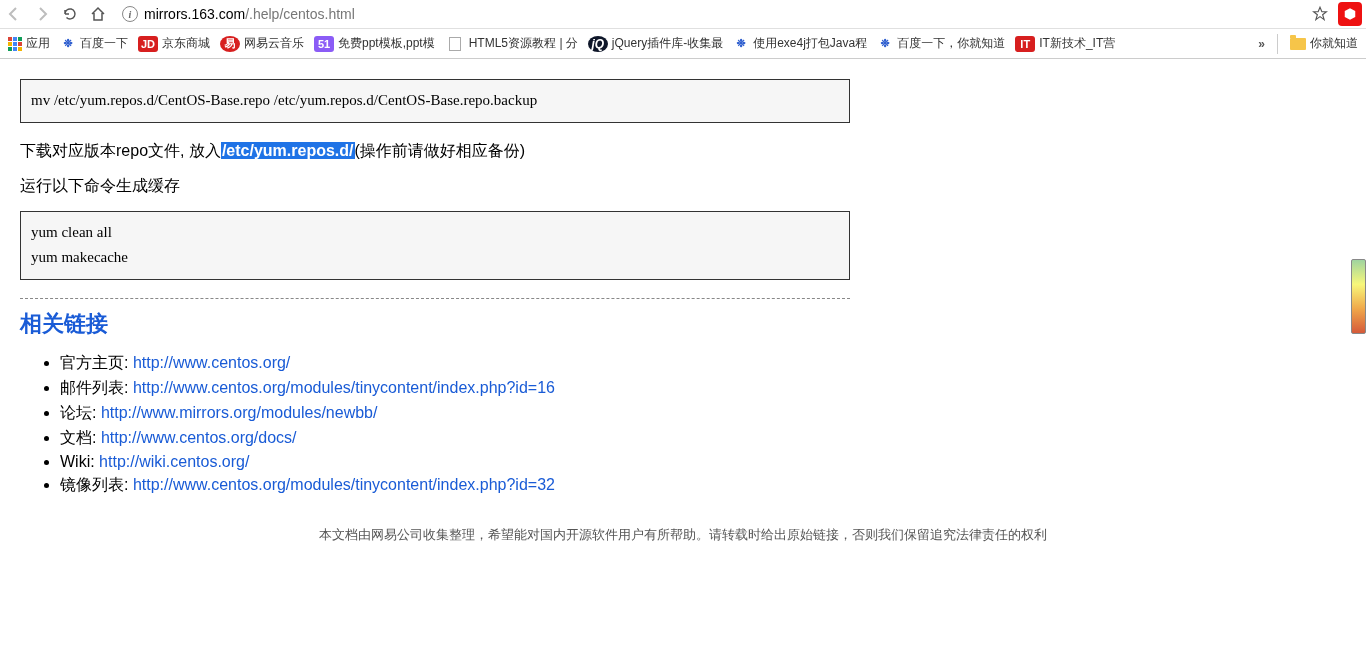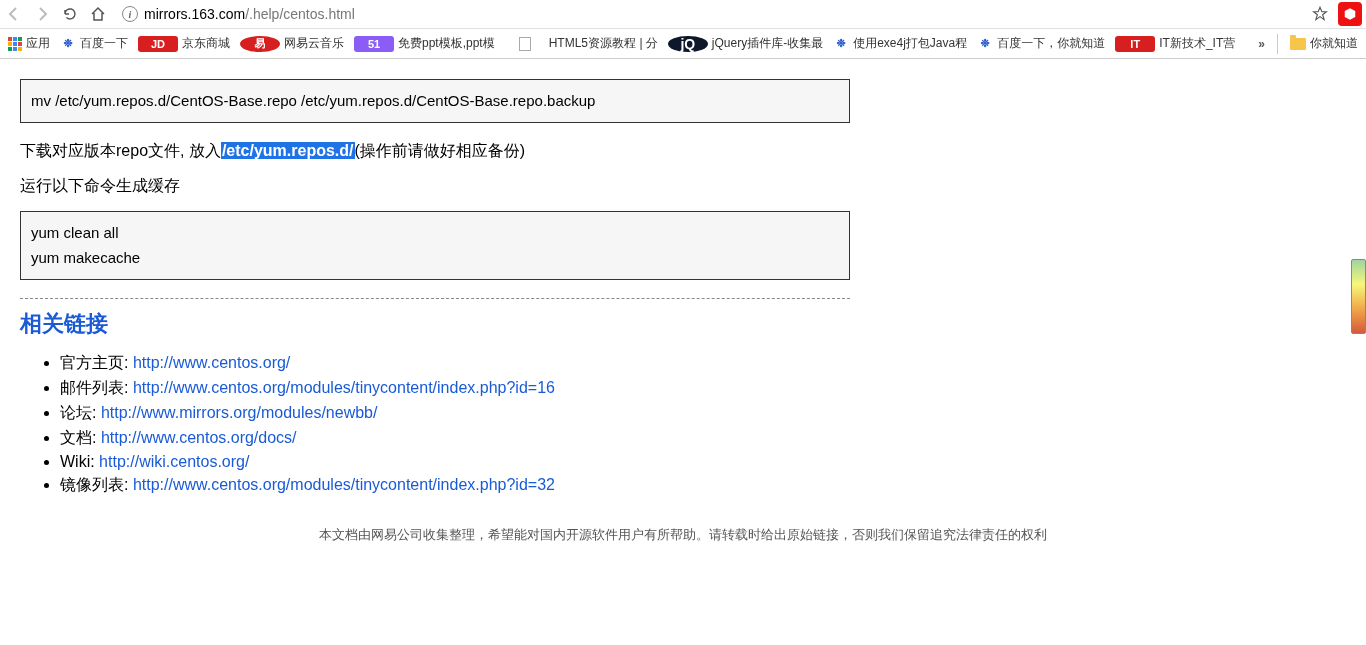--- a/index.html
+++ b/index.html
@@ -55,57 +55,57 @@
   .bookmarks-bar {
     height: 30px;
     display:flex;align-items:center;
     padding: 0 8px; gap:10px;
     border-bottom:1px solid #ccc;
     font-size:12px;color:#333;
     background:#fff;
     position:relative;
   }
   .bm-item{display:flex;align-items:center;gap:4px;white-space:nowrap;}
-  .bm-icon{width:40px;height:16px;display:flex;align-items:center;justify-content:center;font-size:11px;border-radius:3px;}
+  .bm-icon{width:20px;height:16px;display:flex;align-items:center;justify-content:center;font-size:11px;border-radius:3px;}
   .apps-icon{display:grid;grid-template-columns:repeat(3,4px);grid-template-rows:repeat(3,4px);gap:1px;}
   .apps-icon span{background:#db4437;width:4px;height:4px;}
   .apps-icon span:nth-child(2){background:#4285f4;}
   .apps-icon span:nth-child(3){background:#0f9d58;}
   .apps-icon span:nth-child(4){background:#f4b400;}
   .apps-icon span:nth-child(5){background:#4285f4;}
   .apps-icon span:nth-child(6){background:#db4437;}
   .apps-icon span:nth-child(7){background:#0f9d58;}
   .apps-icon span:nth-child(8){background:#4285f4;}
   .apps-icon span:nth-child(9){background:#f4b400;}
   .bm-right{position:absolute;right:8px;display:flex;align-items:center;gap:12px;}
   .folder-icon{width:16px;height:12px;background:#f6c549;border-radius:1px;position:relative;}
   .folder-icon:before{content:"";position:absolute;top:-3px;left:0;width:6px;height:3px;background:#f6c549;border-radius:1px 1px 0 0;}
   .more-icon{color:#555;font-weight:bold;}
   .page-icon{width:12px;height:14px;border:1px solid #aaa;background:#fff;}
   .baidu-p{width:16px;height:16px;color:#2f5fcf;font-weight:bold;display:flex;align-items:center;justify-content:center;}
   .jd-i{background:#d71f1f;color:#fff;font-weight:bold;}
   .wy-i{background:#d71f1f;color:#fff;border-radius:50%;font-weight:bold;}
   .ppt-i{background:#8b5cf6;color:#fff;font-weight:bold;}
-  .jq-i{background:#0f172a;color:#fff;border-radius:50%;font-weight:bold;font-size:14px;}
+  .jq-i{background:#0f172a;color:#fff;border-radius:50%;font-weight:bold;font-size:12px;font-style:italic;}
   .it-i{background:#d71f1f;color:#fff;font-weight:bold;}
   .viewport {
     height: calc(645px - 29px - 30px);
     overflow-y: scroll;
     position: relative;
   }
   .content {
     padding: 20px;
     font-size: 16px;
     color:#000;
   }
   .codeblock {
     border:1px solid #333;
     background:#f6f6f6;
     padding: 8px 10px;
-    font-family: Liberation Sans, sans-serif;
+    font-family: Liberation Serif, serif;
     font-size: 15px;
     line-height: 1.7;
     white-space: pre;
     margin-bottom: 18px;
     width: 830px;
   }
   .para { margin: 14px 0; font-size:16px; }
   .hlsel { background:#1f73e6; color:#fff; padding:0 1px;font-weight:bold;}
   ul.pl { margin:10px 0 18px 0; padding-left:40px; }
   ul.pl li { margin:4px 0; }

